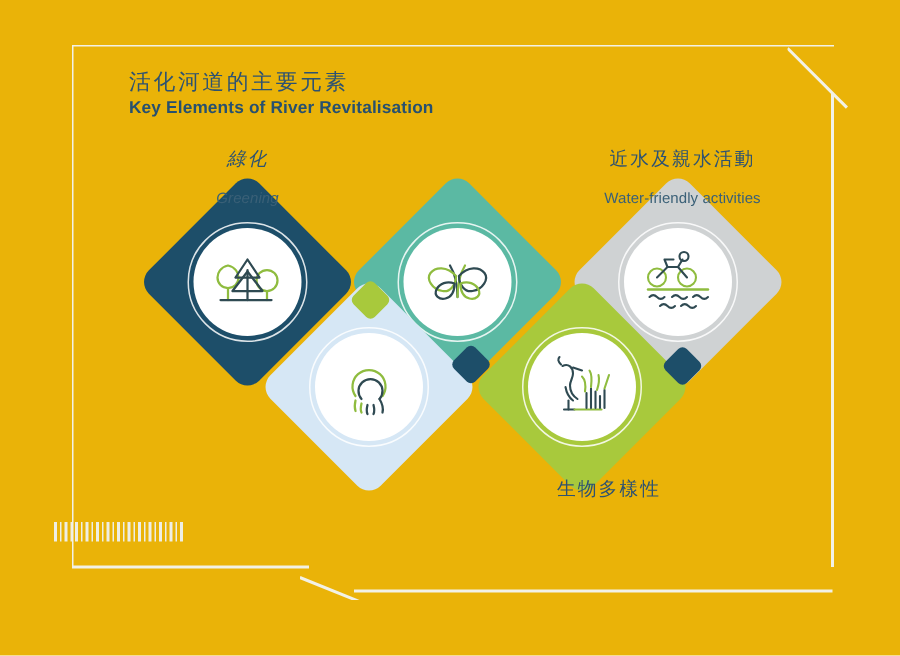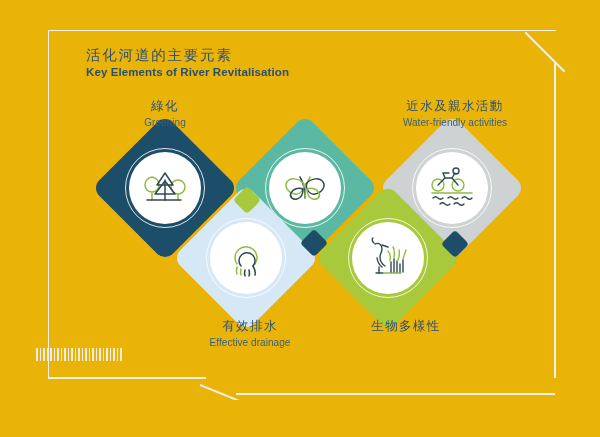--- a/index.html
+++ b/index.html
@@ -168,24 +168,24 @@
   .label .zh {
     font-size: 12.5px;
     color: #2d5272;
     letter-spacing: 1.4px;
     font-family: "DejaVu Sans", "Liberation Sans", sans-serif;
   }
   .label .en {
     font-size: 10px;
     color: #3a6077;
     letter-spacing: 0.05px;
-    margin-top: 1px;
-  }
-
-  #label-greening  { left: 105px; top: 98px;  width: 120px; }
+    margin-top: 11px;
+  }
+
+  #label-greening  { left: 105px; top: 98px;  width: 120px; font-style: italic; }
   #label-envbeauty { left: 245px; top: 98px;  width: 140px; }
   #label-waterfr   { left: 385px; top: 98px;  width: 140px; }
   #label-drainage  { left: 190px; top: 318px; width: 120px; }
   #label-biodiv    { left: 346px; top: 318px; width: 120px; }
 </style>
 </head>
 <body>
 
 <div id="stage">
 
@@ -308,24 +308,20 @@
           <path d="M18 30 a8 8 0 1 1 12 0" stroke="#2f4a52"></path>
           <path d="M30 30 q3 5 2 9" stroke="#2f4a52"></path>
           <path d="M14 31 q-1 4 0 7" stroke="#8fbc3f"></path>
           <path d="M18 33 q-1 4 0 6" stroke="#8fbc3f"></path>
           <path d="M22 34 q-1 4 0 6" stroke="#2f4a52"></path>
           <path d="M26 34 q1 4 0 6" stroke="#2f4a52"></path>
         </g>
       </svg>
     </div>
   </div>
-  <div class="label" id="label-drainage">
-    <div class="zh">有效排水</div>
-    <div class="en">Effective drainage</div>
-  </div>
 
   <div class="node" id="node-biodiv">
     <div class="shape" style="background:#a8c93c;"></div>
     <div class="ring"></div>
     <div class="disc">
       <svg width="50" height="44" viewBox="0 0 50 44">
         <g fill="none" stroke-width="1.4" stroke-linecap="round" stroke-linejoin="round">
           <path d="M12 8 c4 -2 7 1 7 5 c0 3 -2 5 -2 8 c0 4 2 7 5 9" stroke="#2f4a52"></path>
           <path d="M19 9 l6 2" stroke="#2f4a52"></path>
           <path d="M11 7 q-3 -3 -1 -5" stroke="#2f4a52"></path>

